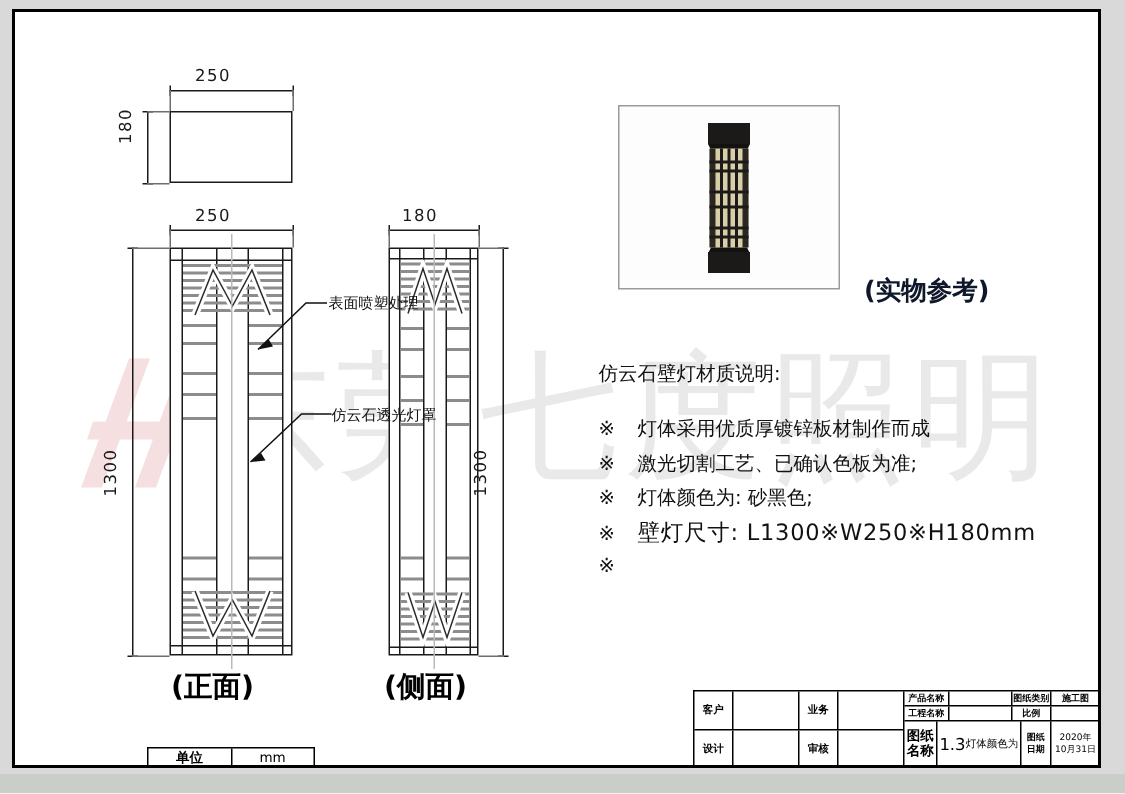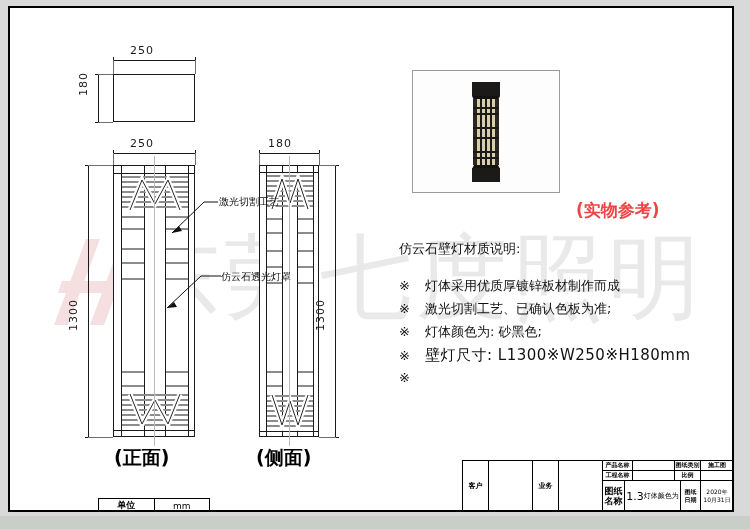--- a/index.html
+++ b/index.html
@@ -171,24 +171,24 @@
   #photo-lamp {
     position: absolute;
     left: 56px;
     top: 8px;
     width: 34px;
     height: 106px;
   }
   #photo-label {
     position: absolute;
     left: 566px;
-    top: 191px;
+    top: 174px;
     font-size: 17px;
     font-weight: bold;
-    color: #ef4444;
+    color: #0f172a;
     z-index: 6;
     white-space: nowrap;
   }
 
   
   #spec {
     position: absolute;
     left: 389px;
     top: 232px;
     width: 350px;
@@ -534,21 +534,21 @@
           <path d="M8 2 L20 32 L33 8 L46 32 L58 2" fill="none" stroke="#2a2a2a" stroke-width="1"></path>
         </svg>
       </div>
     </div>
     <div class="centerline" style="left:144px; top:148px; height:290px;"></div>
 
     <svg class="leader" style="left:160px; top:180px; width:50px; height:50px;">
       <path d="M2 45 L34 14 L48 14" fill="none" stroke="#111" stroke-width="1"></path>
       <path d="M2 45 L9 38 L12 43 Z" fill="#111"></path>
     </svg>
-    <div class="leader-lbl cn" style="left:209px; top:187px;">激光切割工艺</div>
+    <div class="leader-lbl cn" style="left:209px; top:187px;">表面喷塑处理</div>
 
     <svg class="leader" style="left:155px; top:258px; width:60px; height:45px;">
       <path d="M2 42 L36 10 L56 10" fill="none" stroke="#111" stroke-width="1"></path>
       <path d="M2 42 L9 36 L12 41 Z" fill="#111"></path>
     </svg>
     <div class="leader-lbl cn" style="left:211px; top:262px;">仿云石透光灯罩</div>
 
     <div class="viewlabel cn" style="left:104px; top:437px;">(正面)</div>
 
     <div class="ln hline" style="left:249px; top:145px; width:60px;"></div>
@@ -675,20 +675,26 @@
 
     </div>
 
     <div id="title-block">
       <div class="tb-left">
         <div class="tb-grid">
           <div class="tb-grow bordered">
             <div class="tb-lab cn">客户</div>
             <div class="tb-val"></div>
             <div class="tb-lab cn">业务</div>
+            <div class="tb-val last"></div>
+          </div>
+          <div class="tb-grow">
+            <div class="tb-lab cn">设计</div>
+            <div class="tb-val"></div>
+            <div class="tb-lab cn">审核</div>
             <div class="tb-val last"></div>
           </div>
         </div>
       </div>
 
       <div class="tb-right">
         <div class="tbr-top">
           <div class="tbr-trow b">
             <div class="tbr-lab cn">产品名称</div>
             <div class="tbr-blank"></div>

